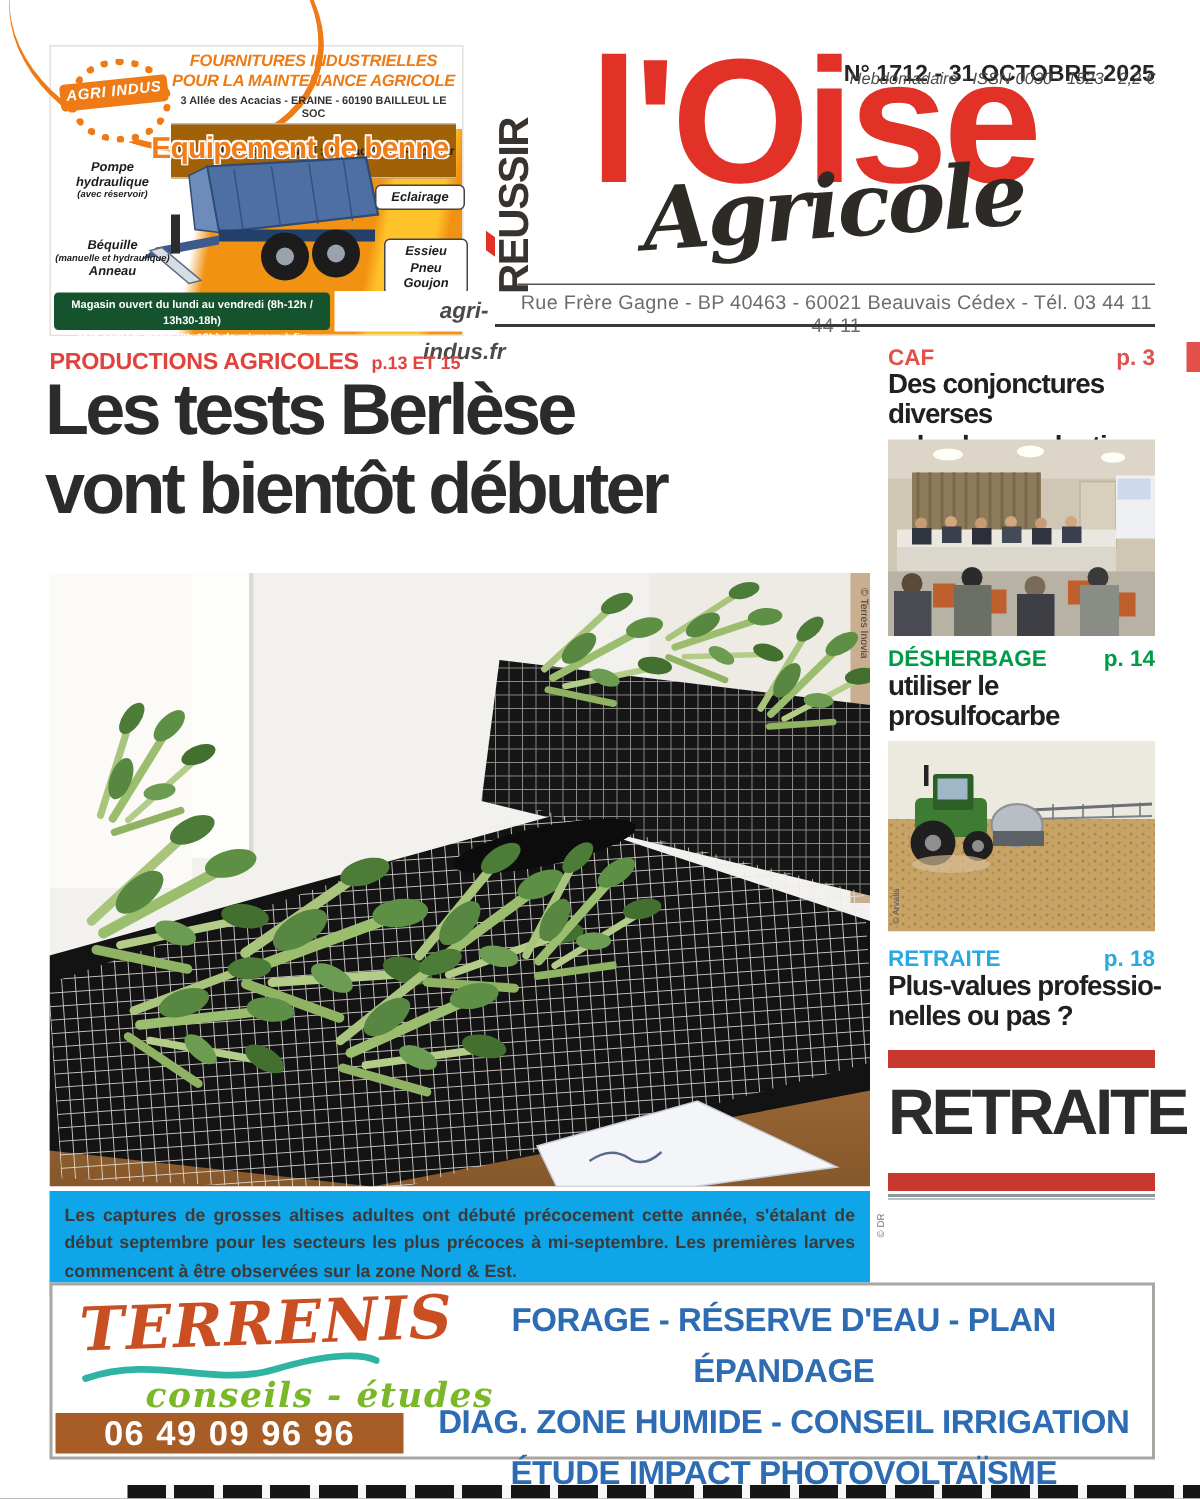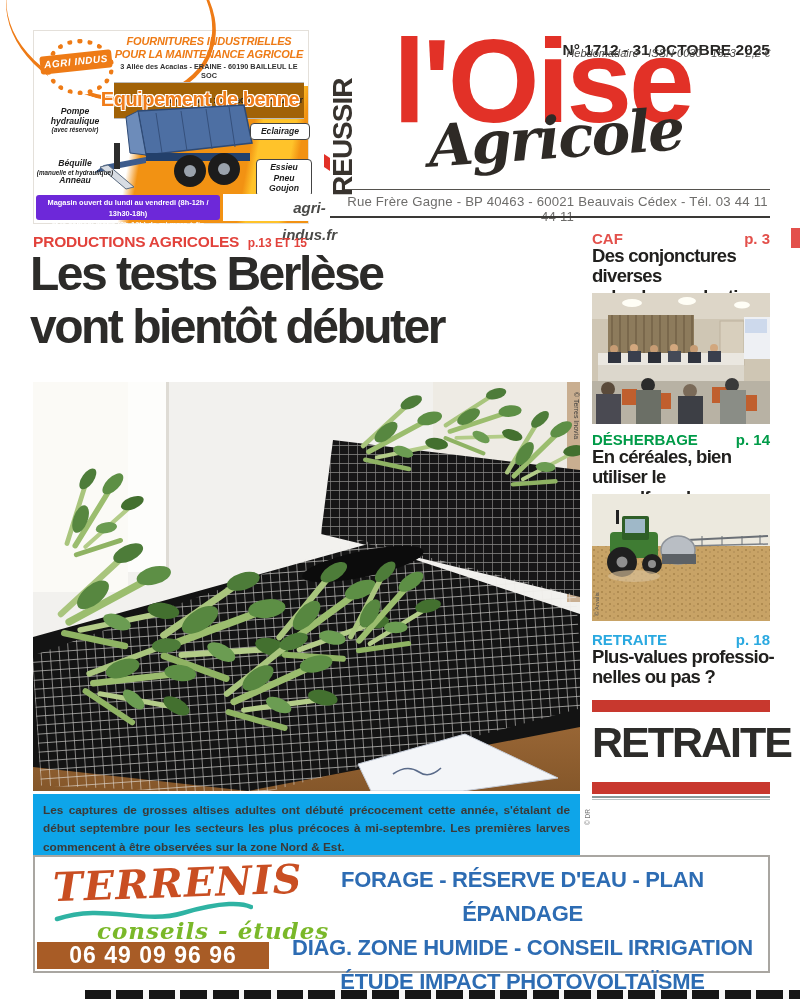--- a/index.html
+++ b/index.html
@@ -29,21 +29,21 @@
     border-top:1px solid #bbb;border-bottom:1px solid #bbb;padding:13px 0;}
   .benne-title{position:absolute;left:60px;top:57px;width:212px;text-align:center;
     color:#f07d1a;font-weight:800;font-size:20px;letter-spacing:-0.5px;
     text-shadow:-1px -1px 0 #fff,1px -1px 0 #fff,-1px 1px 0 #fff,1px 1px 0 #fff;}
   .lab-left{position:absolute;width:78px;text-align:center;color:#1d1d1d;}
   .lab-left .t{font-weight:bold;font-style:italic;font-size:8.6px;line-height:9.5px;}
   .lab-left .s{font-weight:bold;font-style:italic;font-size:6.3px;}
   .lab-box{position:absolute;background:#fff;border:1px solid #444;border-radius:4px;
     text-align:center;color:#1d1d1d;font-weight:bold;font-style:italic;font-size:8.6px;
     line-height:10.5px;padding:2px 5px;}
-  .hours-bar{position:absolute;left:2px;top:164px;width:184px;height:25px;background:#6d28d9;
+  .hours-bar{position:absolute;left:2px;top:164px;width:184px;height:25px;background:#14532d;
     border-radius:3px;color:#fff;font-weight:bold;font-size:7.4px;text-align:center;
     line-height:11px;padding-top:2px;box-sizing:border-box;}
   .site-box{position:absolute;left:189px;top:163px;width:83px;height:27px;background:#fff;
     color:#4a4a48;font-weight:800;font-style:italic;font-size:15px;text-align:center;line-height:27px;padding-left:45px;}
 
   
   .issue-no{right:30px;top:41px;font-size:15.5px;font-weight:800;color:#262523;text-align:right;}
   .issue-sub{right:30px;top:47px;font-size:11px;font-style:italic;color:#4c4b49;text-align:right;}
   .reussir{left:327px;top:196px;width:162px;height:32px;transform-origin:0 0;transform:rotate(-90deg);
     font-size:28px;font-weight:800;color:#38332e;letter-spacing:-1px;}
@@ -290,21 +290,20 @@
       <circle cx="140" cy="92" r="7" fill="#3a3a3a"></circle>
         <rect x="128" y="97" width="26" height="34" fill="#8a8d86"></rect>
     </g>
   </svg>
 
   <div class="abs rail-label" style="left:592px;top:431px;">
     <span class="lab-green">DÉSHERBAGE</span>
     <span class="lab-green">p. 14</span>
   </div>
   <div class="abs rail-title" style="left:592px;top:447px;">
-    <div>En céréales, bien</div>
     <div>utiliser le prosulfocarbe</div>
   </div>
   <svg class="abs rail-photo" style="left:592px;top:494px;" width="178" height="127" viewBox="0 0 178 127">
     <defs>
       <pattern id="soil" width="8" height="6" patternUnits="userSpaceOnUse">
         <rect width="8" height="6" fill="#c8a366"></rect>
         <circle cx="2" cy="2" r="1" fill="#a8854a"></circle>
           <circle cx="6" cy="4" r="1" fill="#b5925a"></circle>
       </pattern>
     </defs>

